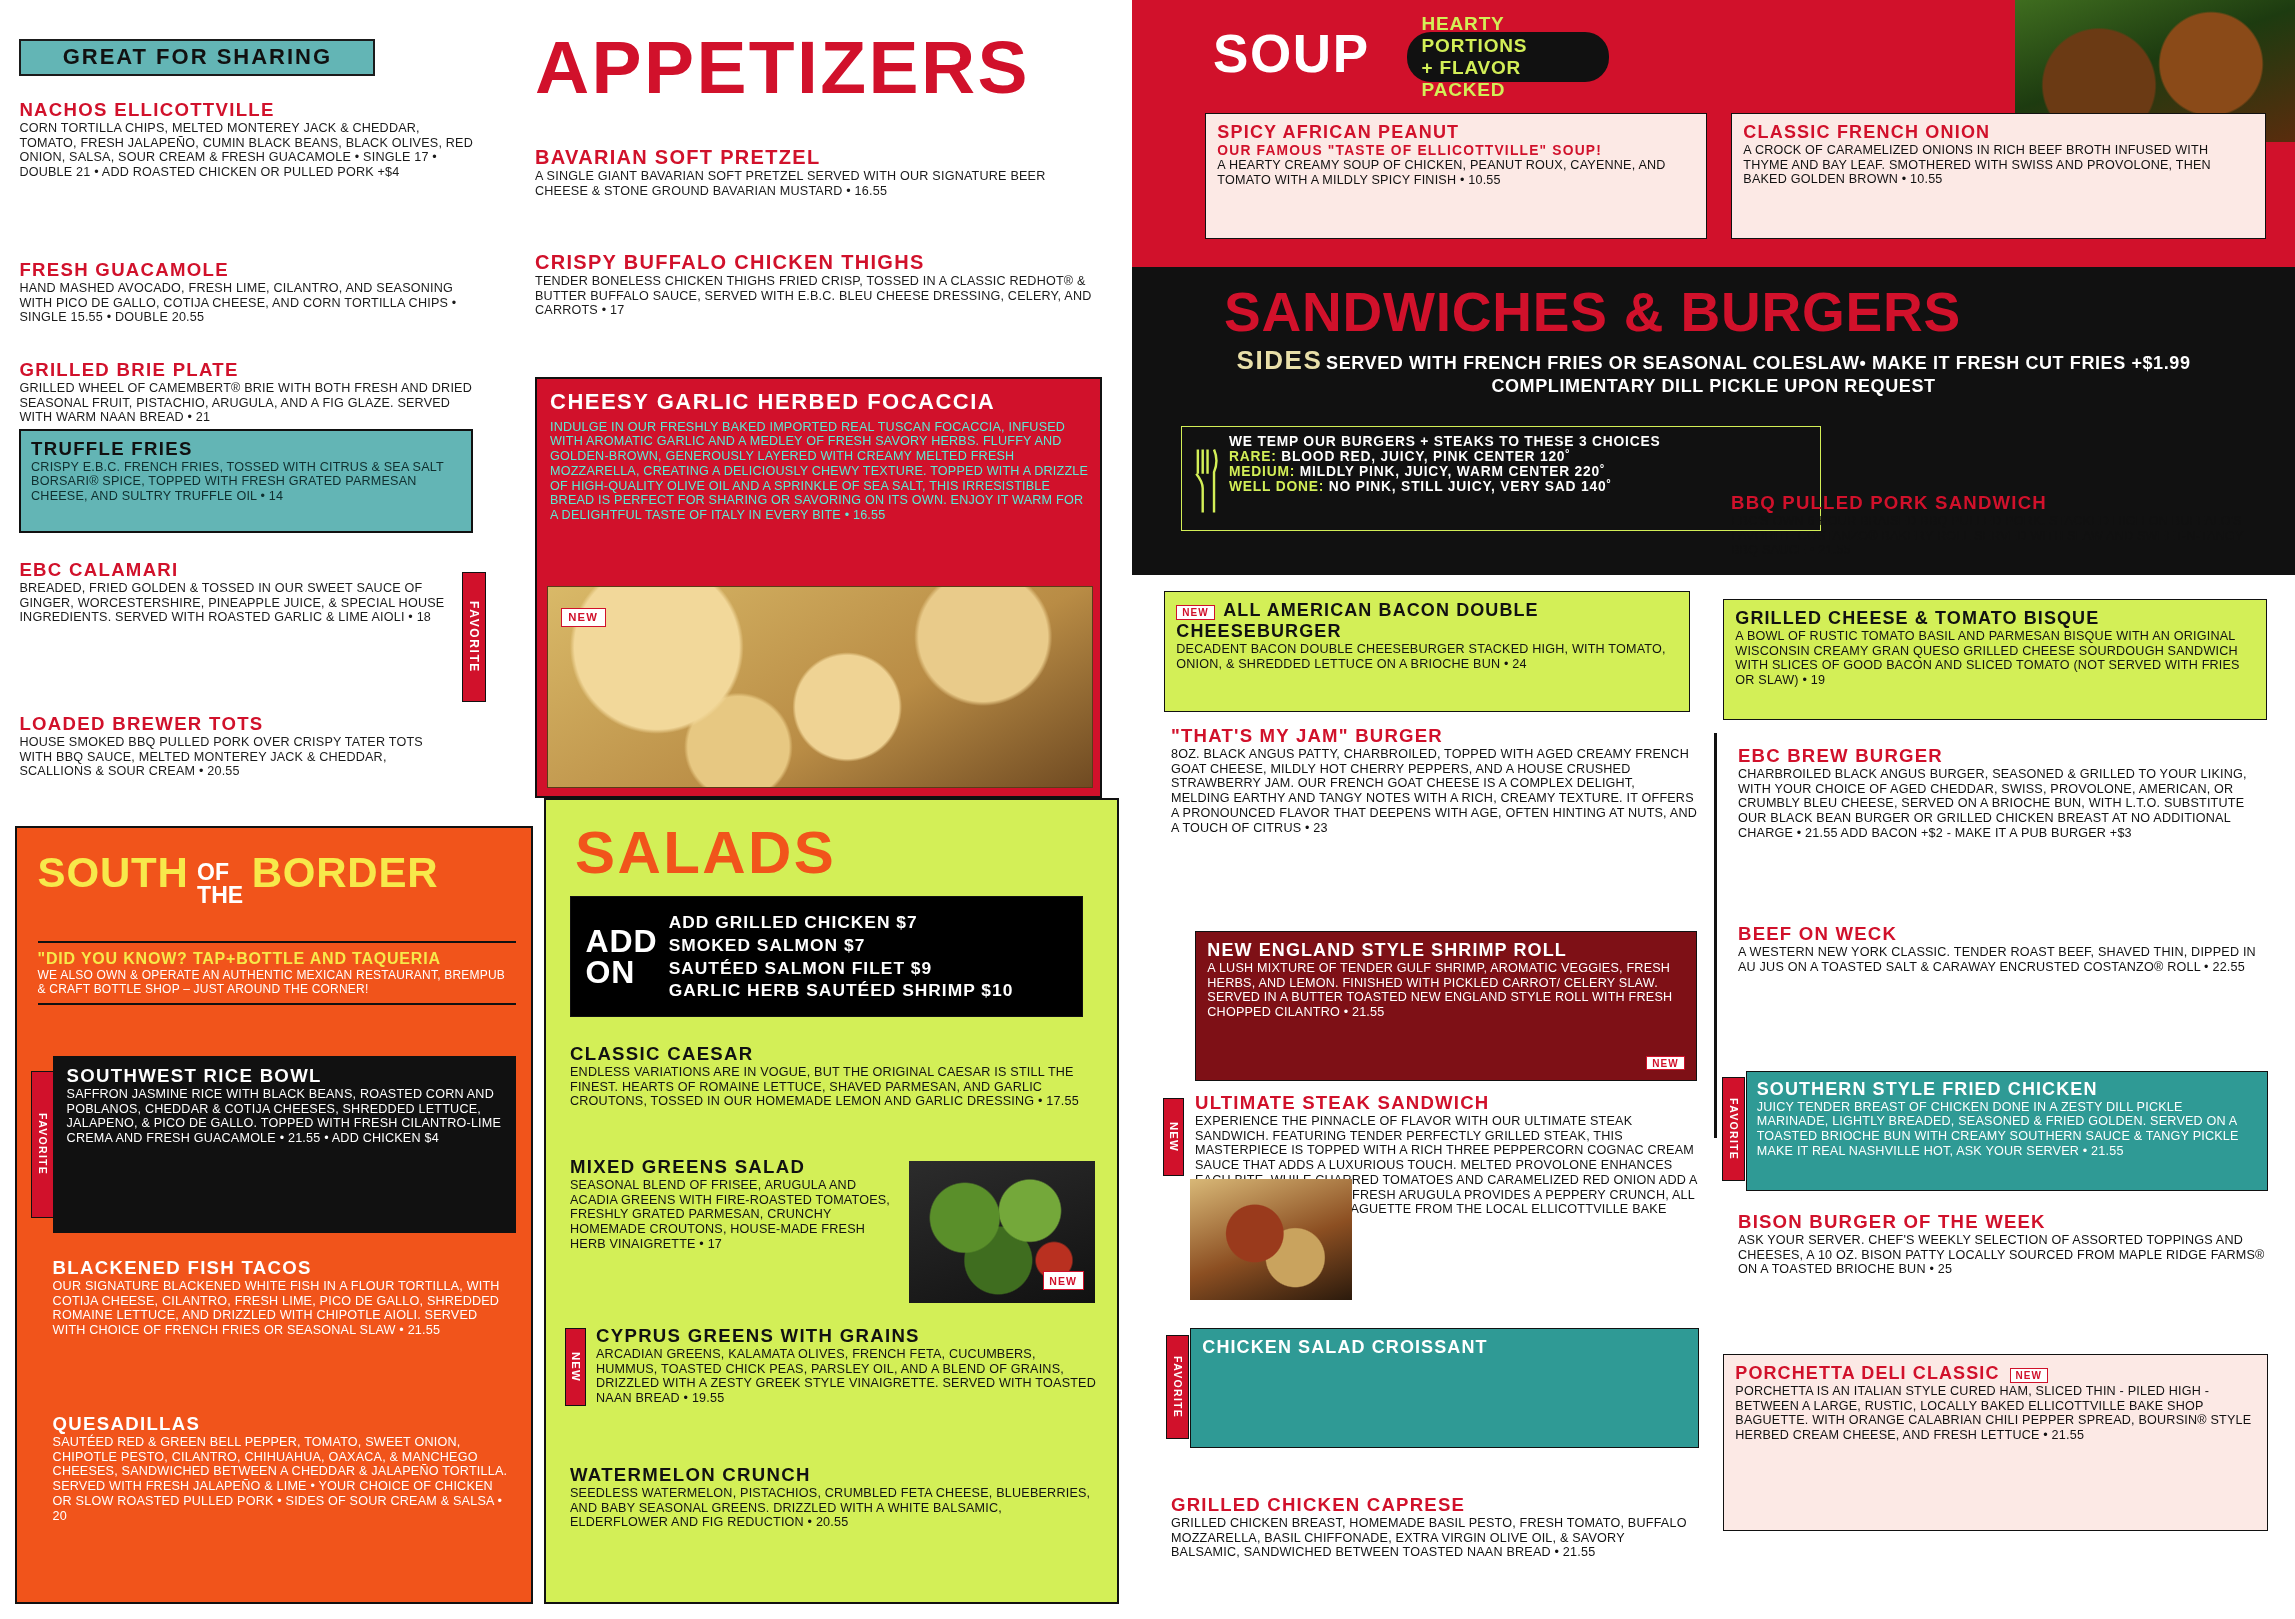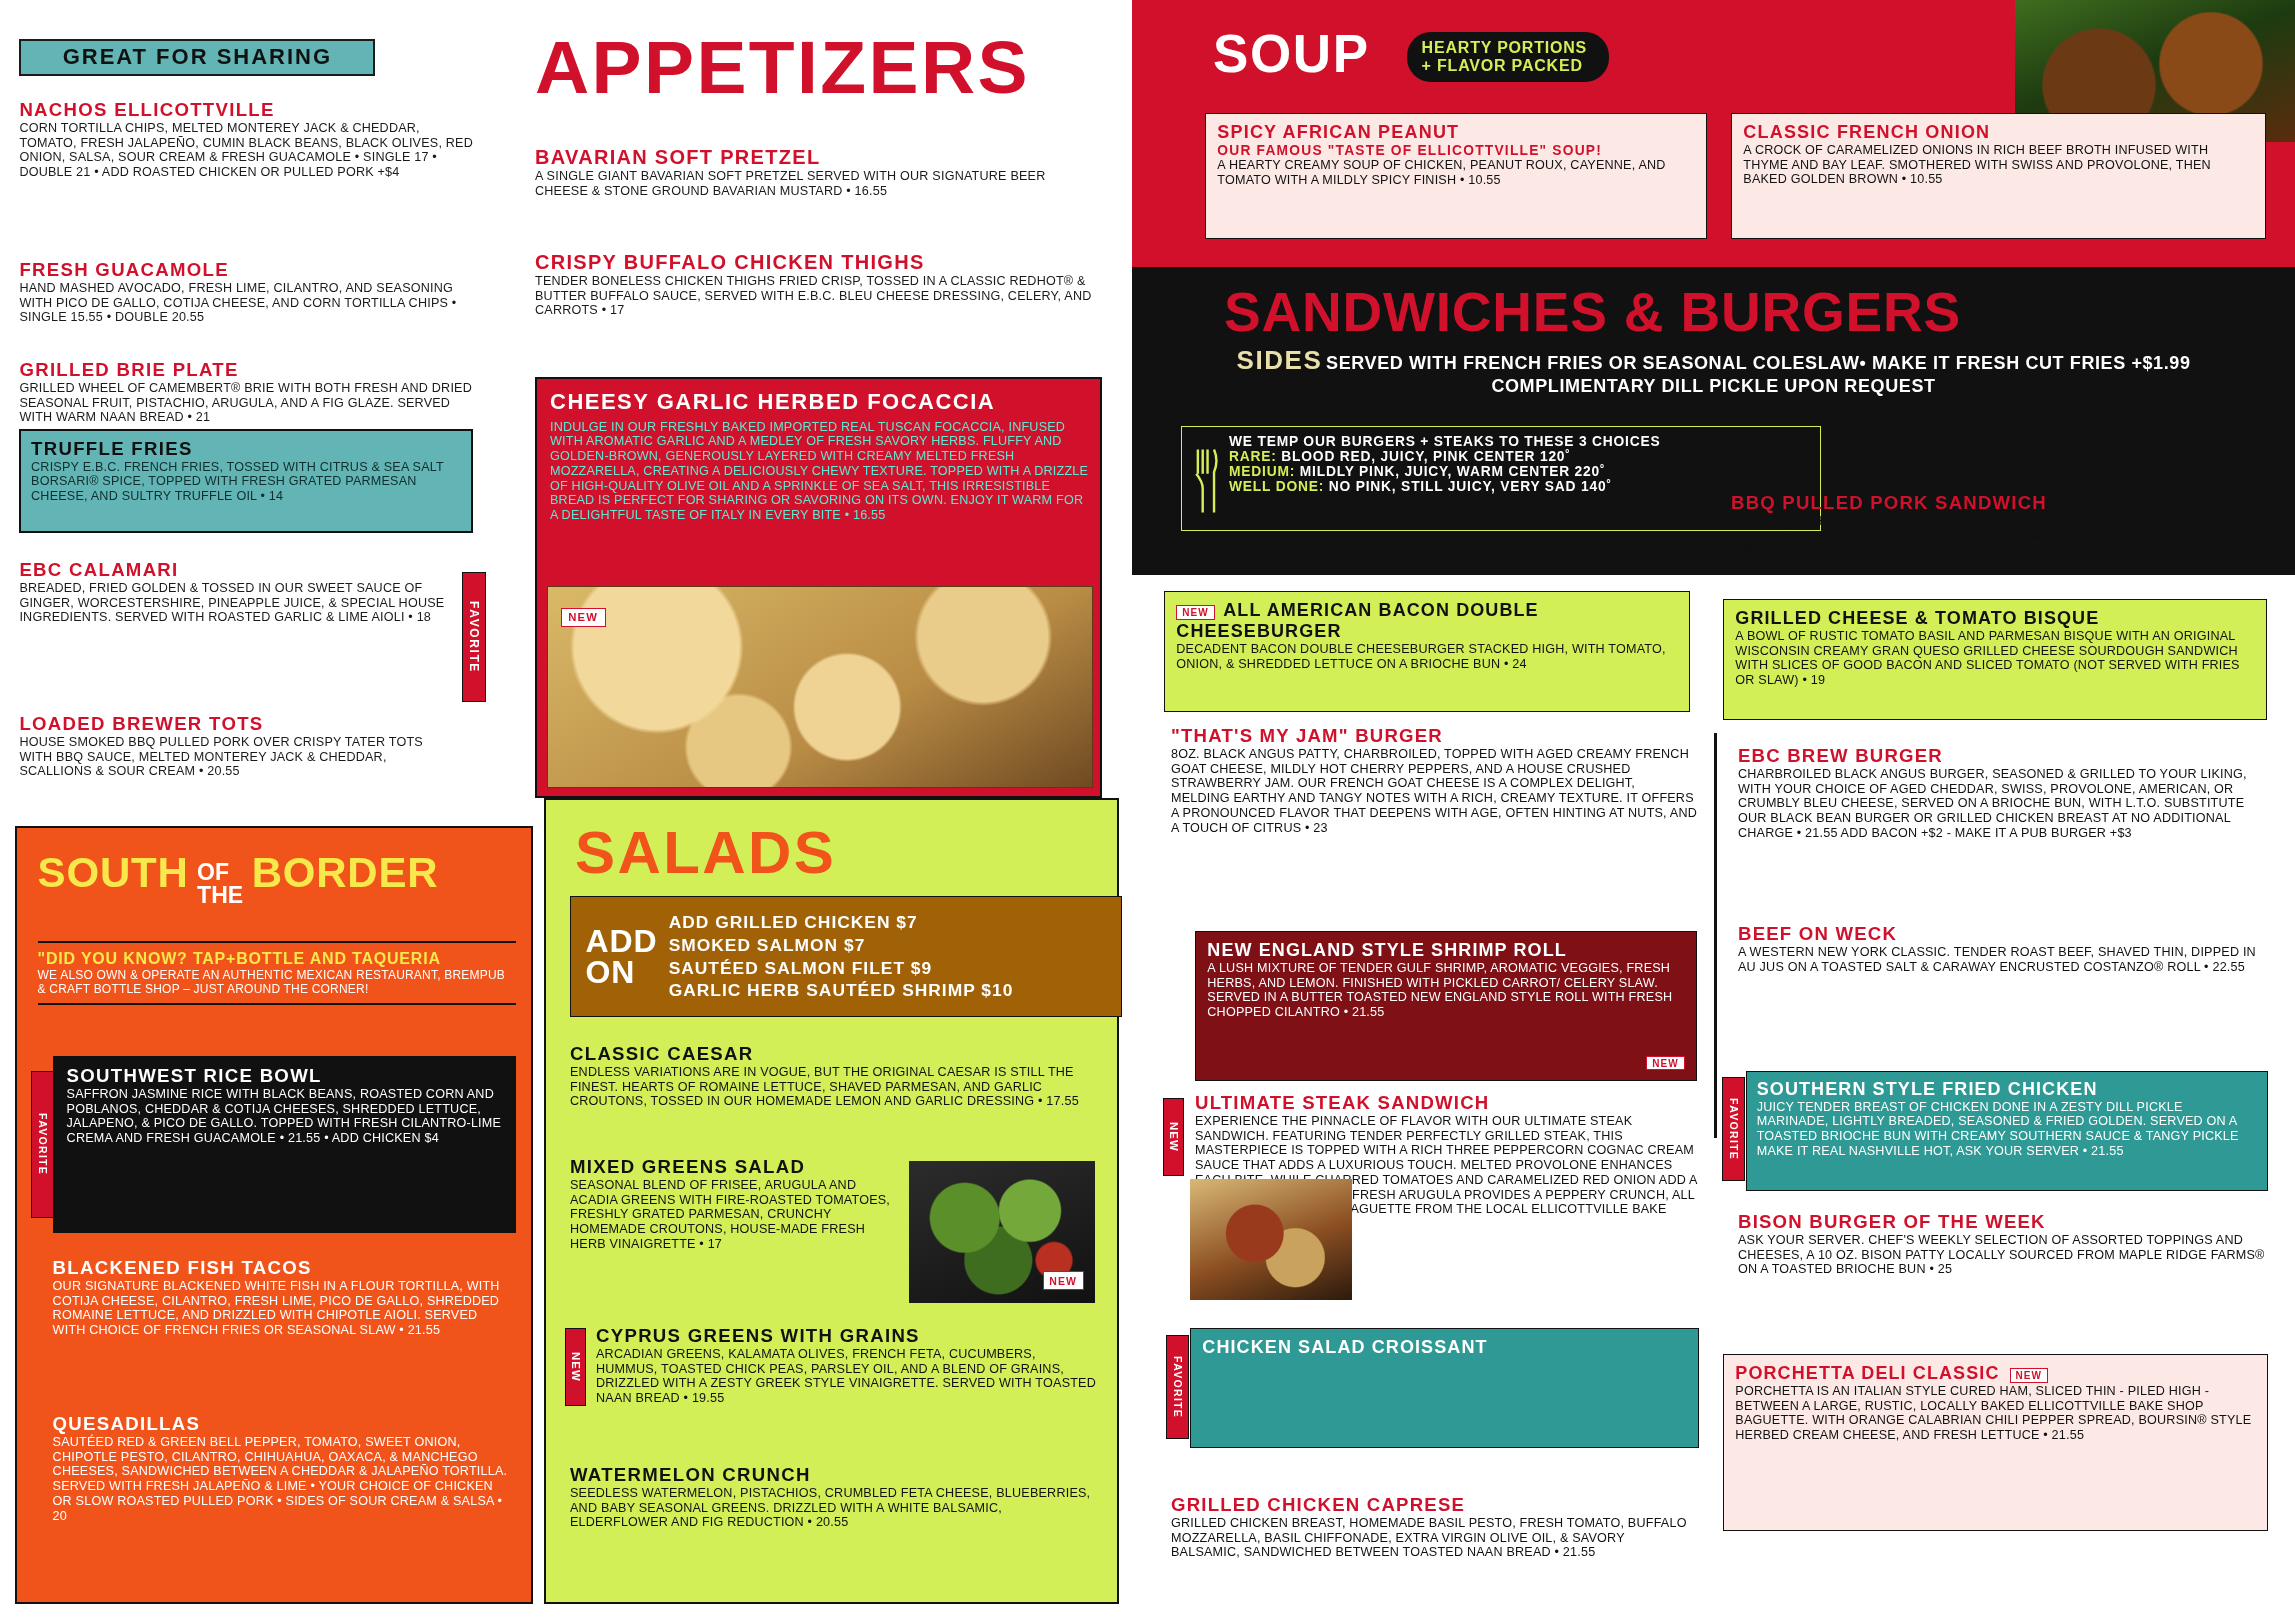--- a/index.html
+++ b/index.html
@@ -108,22 +108,22 @@
 
   .salads {
     position:absolute; left:544px; top:798px; width:575px; height:806px;
     background:#d3ef57; border:2.4px solid #111;
   }
   .salads-title {
     position:absolute; left:29px; top:18px;
     font-size:60px; font-weight:bold; color:#f1541b; letter-spacing:2.4px;
   }
   .addon {
-    position:absolute; left:24px; top:96px; width:552px; height:121px;
-    background:#a16207; border:1.6px solid #111; display:flex; align-items:center;
+    position:absolute; left:24px; top:96px; width:513px; height:121px;
+    background:#000000; border:1.6px solid #111; display:flex; align-items:center;
   }
   .addon .ad { color:#fff; font-size:32px; font-weight:bold; line-height:.95; padding:0 11.3px 0 14.6px; letter-spacing:0.8px;}
   .addon ul { list-style:none; margin:0; padding:0; }
   .addon li { color:#fff; font-size:17.4px; font-weight:bold; letter-spacing:1px; line-height:1.32; }
   .salads .item .name { color:#111; font-size:18.6px; }
   .salads .item .body { color:#111; }
   .salad-photo {
     position:absolute; left:363px; top:361px; width:186px; height:142px;
     background:
       radial-gradient(circle at 30% 40%, #5a8f2a 0 22%, transparent 23%),
@@ -143,21 +143,21 @@
     font-size:11.3px; font-weight:bold; letter-spacing:1.2px;
     display:flex; align-items:center; justify-content:center;
   }
 
   
   .soup-band { position:absolute; left:0; top:0; width:1163px; height:267px; background:#d1112b; }
   .soup-title { position:absolute; left:81px; top:23px; font-size:53px; font-weight:bold; color:#fff; letter-spacing:1.6px; }
   .hearty {
     position:absolute; left:275px; top:32px; width:202px; height:50px;
     background:#111; border-radius:24px; color:#d3ef57;
-    font-size:16px; font-weight:bold; letter-spacing:0.8px;
+    font-size:19px; font-weight:bold; letter-spacing:0.8px;
     display:flex; flex-direction:column; justify-content:center; padding-left:14.6px;
   }
   .soup-photo {
     position:absolute; left:883px; top:0; width:280px; height:142px;
     background:
       radial-gradient(circle at 30% 60%, #6b3a14 0 26%, transparent 27%),
       radial-gradient(circle at 70% 45%, #8a4a18 0 24%, transparent 25%),
       linear-gradient(160deg,#3f6d1f,#1d3b10 45%,#5a2c0d);
   }
   .soup-card {

